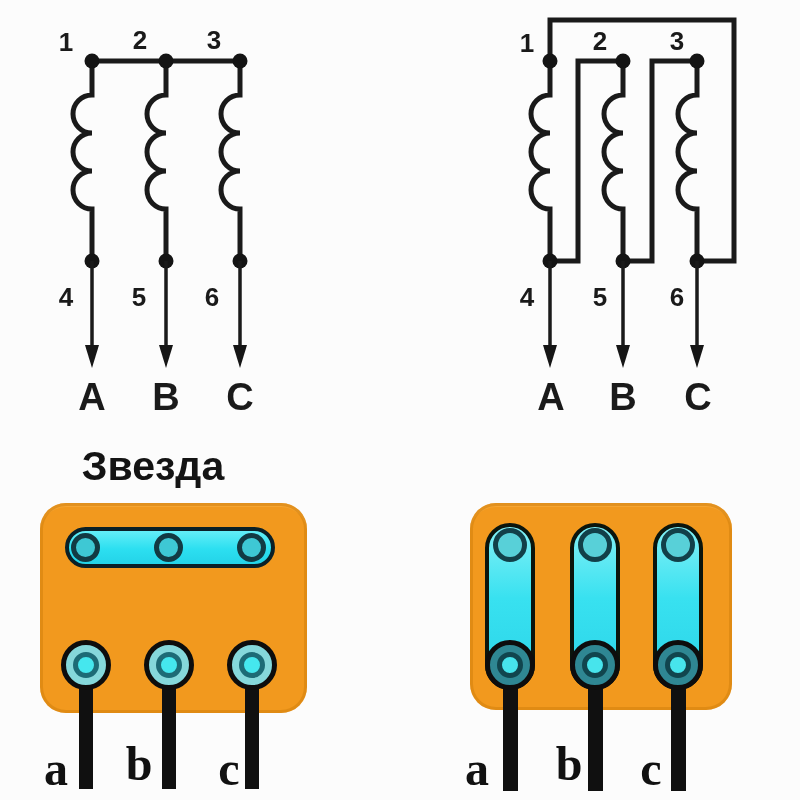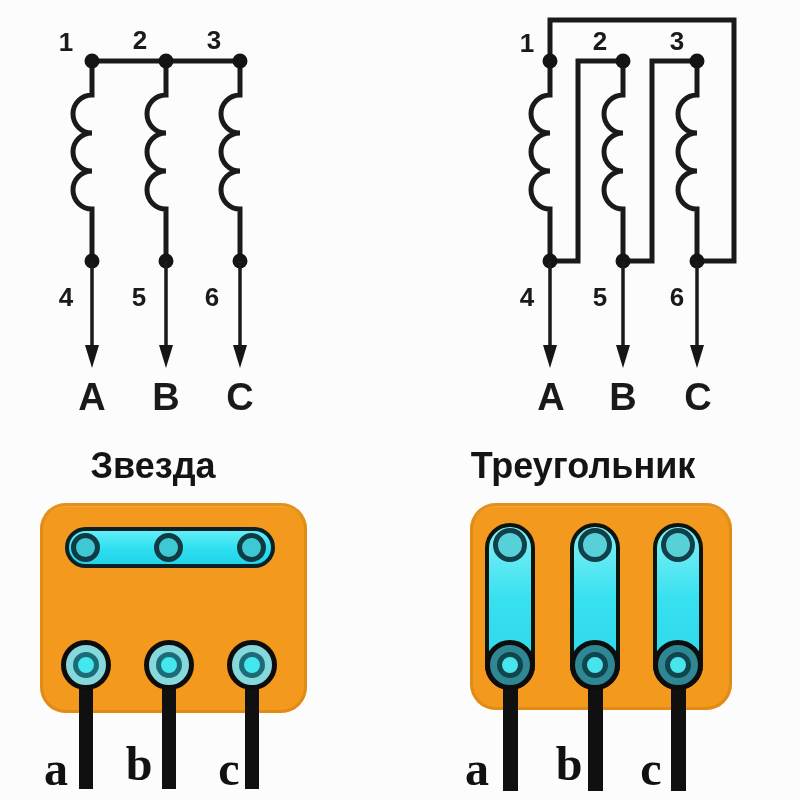--- a/index.html
+++ b/index.html
@@ -10,21 +10,21 @@
   }
   svg { position:absolute; left:0; top:0; }
   .cl { fill:none; stroke:var(--line,#1a1a1a); stroke-width:5; stroke-linejoin:miter; }
   .al { fill:none; stroke:var(--line,#1a1a1a); stroke-width:3.5; }
   .dot { fill:#141414; stroke:none; }
   .ah { fill:#161616; stroke:none; }
 
   .lbl { position:absolute; transform:translate(-50%,-50%); color:#1a1a1a; white-space:nowrap; line-height:1; }
   .num   { font-size:26px; font-weight:700; }
   .phase { font-size:38px; font-weight:800; }
-  .title { font-size:36px; font-weight:800; color:#141414; }
+  .title { font-size:41px; font-weight:800; color:#141414; }
   .wlbl  { font-family:"Liberation Serif", serif; font-size:48px; font-weight:700; color:#111; }
 
   .tblock { position:absolute; }
   .tblock-bg {
     position:absolute; inset:0; border-radius:26px;
     background:var(--orange,#F2991E);
     box-shadow: inset 0 0 0 3px rgba(202,122,8,.45), inset 0 4px 0 rgba(255,190,90,.35);
   }
   .jbar {
     position:absolute; box-sizing:border-box;
@@ -118,21 +118,20 @@
   <div class="lbl num" style="left:600px;top:41px">2</div>
   <div class="lbl num" style="left:677px;top:41px">3</div>
   <div class="lbl num" style="left:527px;top:297px">4</div>
   <div class="lbl num" style="left:600px;top:297px">5</div>
   <div class="lbl num" style="left:677px;top:297px">6</div>
   <div class="lbl phase" style="left:551px;top:397px">A</div>
   <div class="lbl phase" style="left:623px;top:397px">B</div>
   <div class="lbl phase" style="left:698px;top:397px">C</div>
 
   <div class="lbl title" style="left:153px;top:466px">Звезда</div>
-  <div class="lbl title" style="left:583px;top:466px">Треугольник</div>
 
   <div class="tblock" style="left:40px;top:503px;width:267px;height:210px">
     <div class="tblock-bg"></div>
     <div class="jbar" style="left:25px;top:24px;width:210px;height:41px">
       <div class="jbar-screw" style="left:2px"></div>
       <div class="jbar-screw" style="left:85px"></div>
       <div class="jbar-screw" style="left:168px"></div>
     </div>
     <div class="wire" style="left:39px;top:162px;width:14px;height:124px"></div>
     <div class="wire" style="left:122px;top:162px;width:14px;height:124px"></div>

